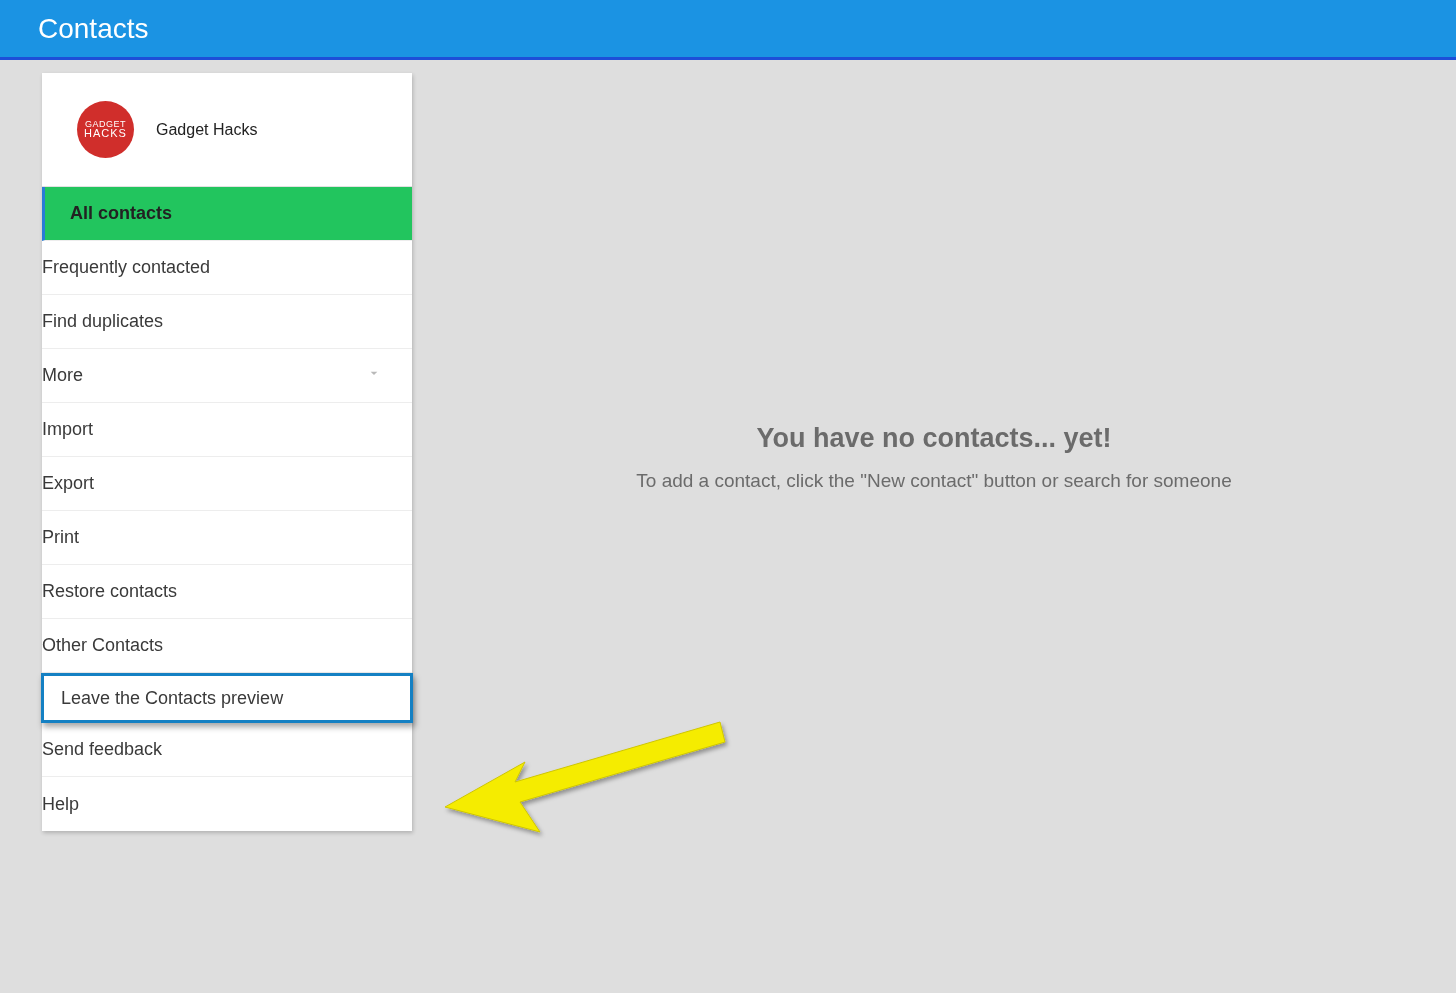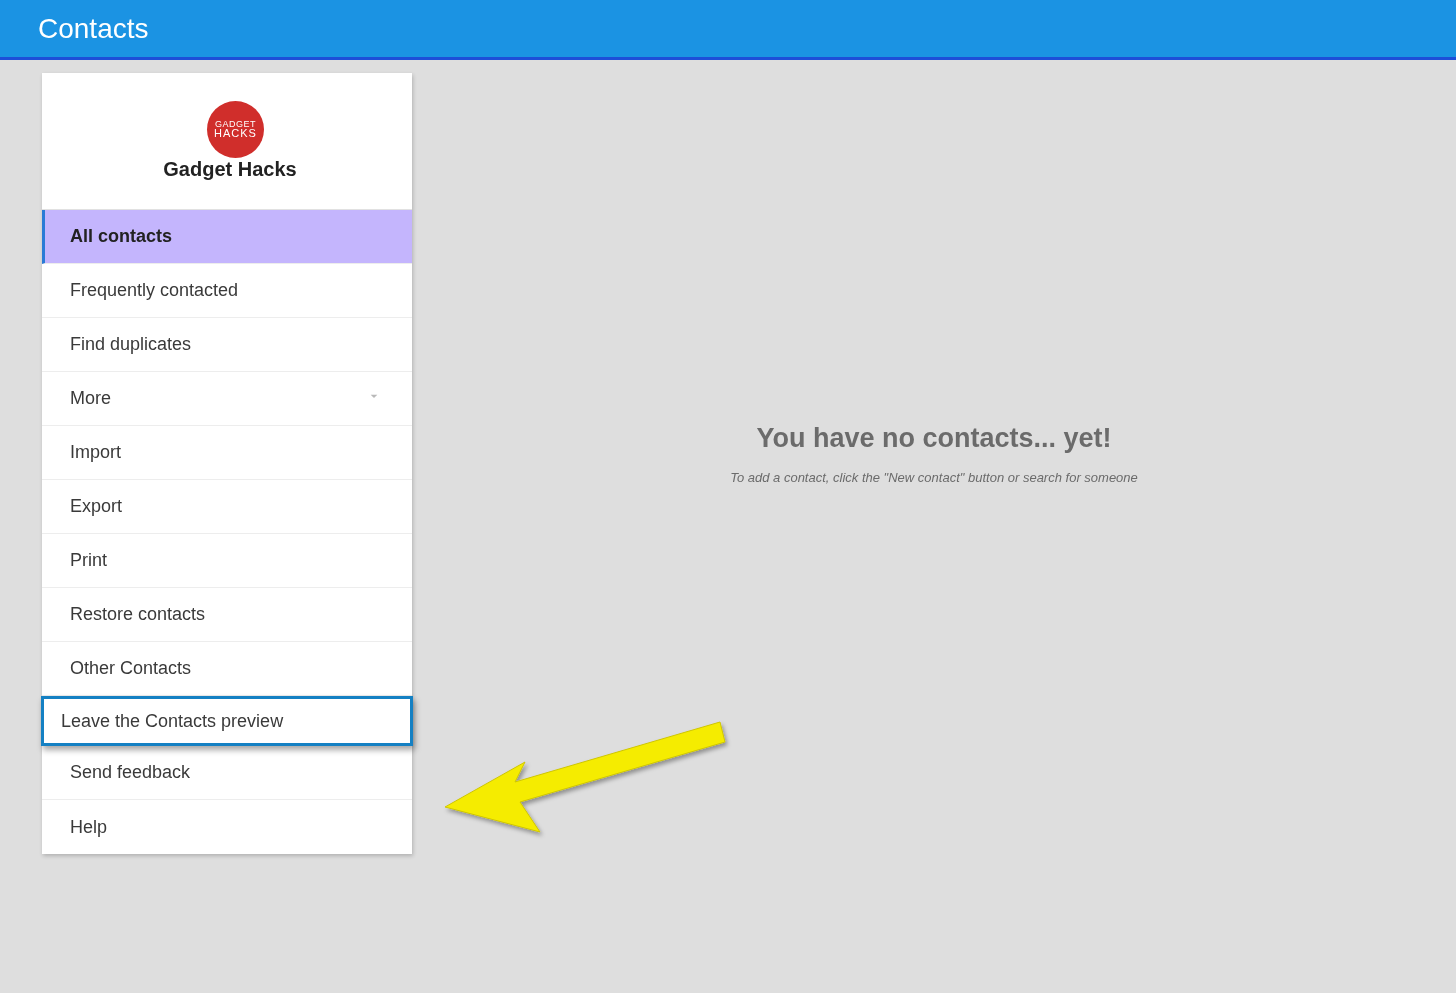--- a/index.html
+++ b/index.html
@@ -35,21 +35,20 @@
     .sidebar {
       width: 370px;
       background: #ffffff;
       box-shadow: 1px 2px 4px rgba(0,0,0,0.2);
     }
     .profile-section {
       display: flex;
       align-items: center;
       padding: 28px 18px;
       border-bottom: 1px solid #e1e1e1;
-      flex-direction: column;
     }
     .avatar {
       width: 57px;
       height: 57px;
       border-radius: 50%;
       background: #d02e2b;
       display: flex;
       flex-direction: column;
       align-items: center;
       justify-content: center;
@@ -63,38 +62,37 @@
     }
     .avatar-text-bottom {
       color: #ffffff;
       font-size: 11px;
       letter-spacing: 1px;
       font-weight: 300;
       line-height: 1;
       margin-top: -1px;
     }
     .profile-name {
-      font-size: 20px;
-      font-weight: 700;
+      font-size: 16px;
+      font-weight: 400;
       color: #222222;
-      margin-left: 6px;
+      margin-left: 22px;
     }
     .sidebar-item {
       height: 54px;
       display: flex;
       align-items: center;
-      padding-left: 28px;
       border-bottom: 1px solid #ededed;
       cursor: pointer;
       font-size: 18px;
       color: #3a3a3a;
       position: relative;
     }
     .sidebar-item.active {
-      background: #c4b5fd;
+      background: #22c55e;
       font-weight: 700;
       color: #222222;
       border-left: 3px solid #2a7bd6;
       padding-left: 25px;
     }
     .sidebar-item.highlighted {
       border: 3px solid #1480c3;
       box-shadow: 2px 4px 6px rgba(0,0,0,0.35);
       margin: 0 -1px;
       padding-left: 17px;
@@ -119,25 +117,24 @@
       flex-direction: column;
       align-items: center;
       padding-top: 350px;
     }
     .empty-title {
       font-size: 27px;
       color: #6b6b6b;
       font-weight: 700;
     }
     .empty-subtitle {
-      font-size: 13px;
+      font-size: 19px;
       color: #6b6b6b;
       margin-top: 16px;
       font-weight: 400;
-      font-style: italic;
     }
     .arrow-annotation {
       position: absolute;
       left: 430px;
       top: 642px;
       pointer-events: none;
     }
   </style>
 </head>
 <body>

